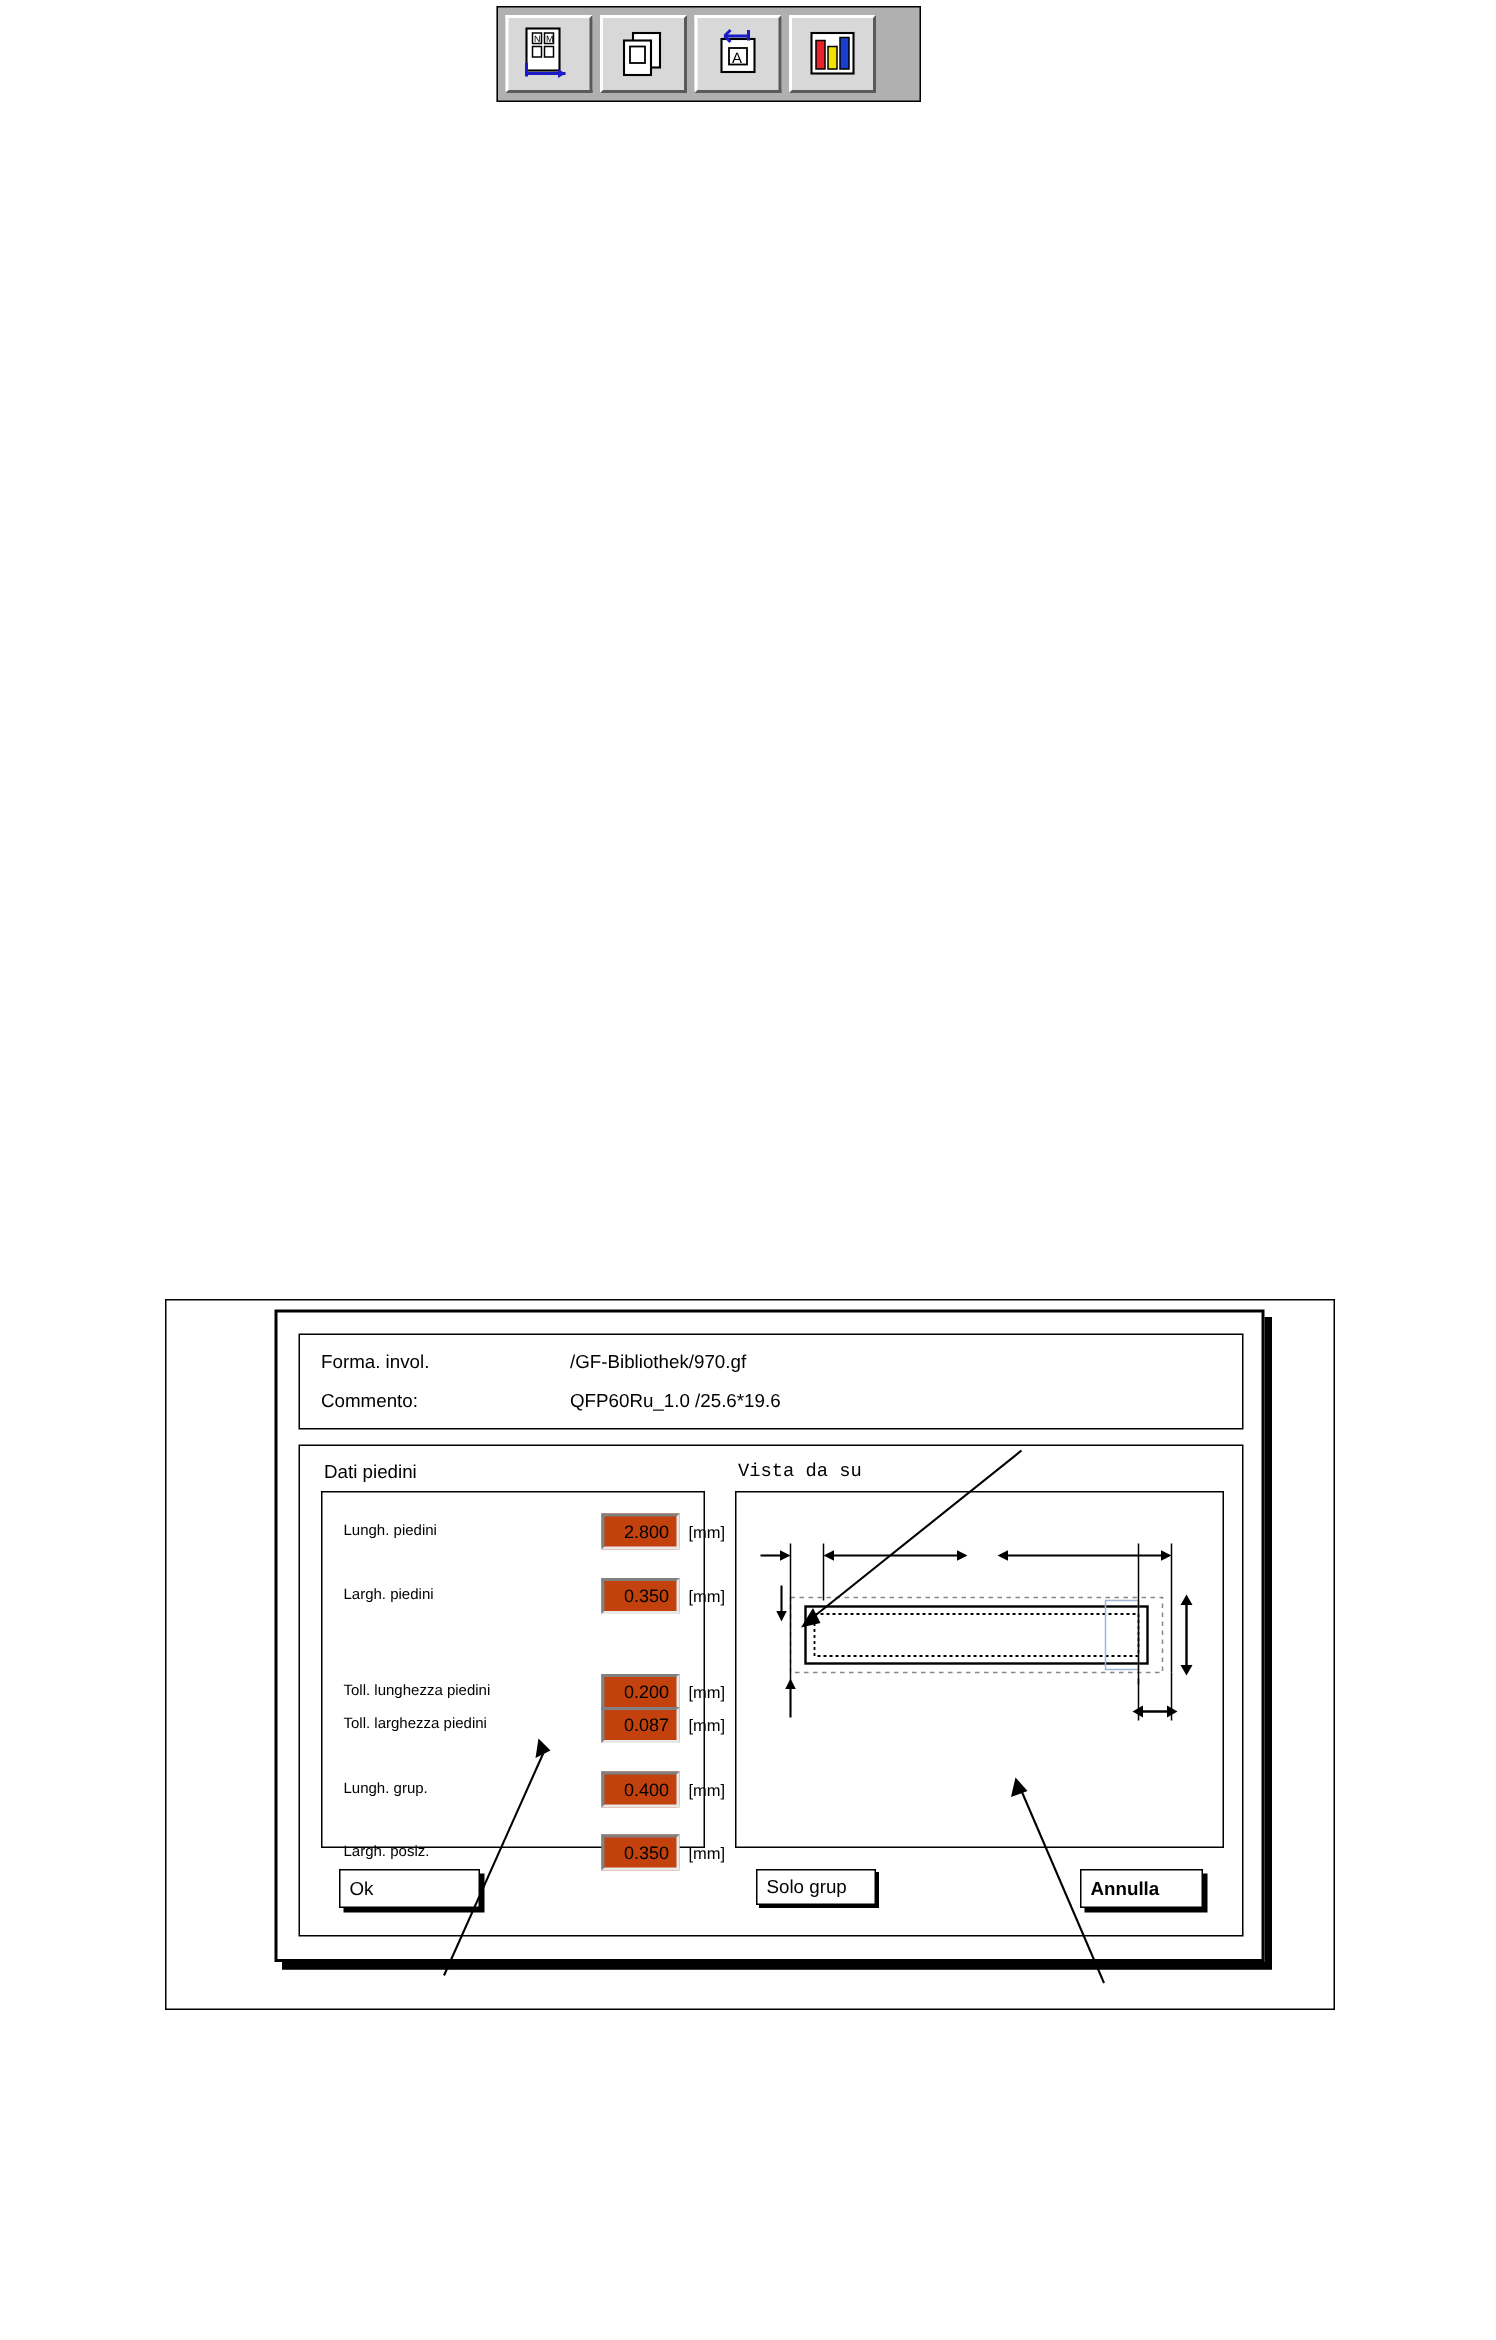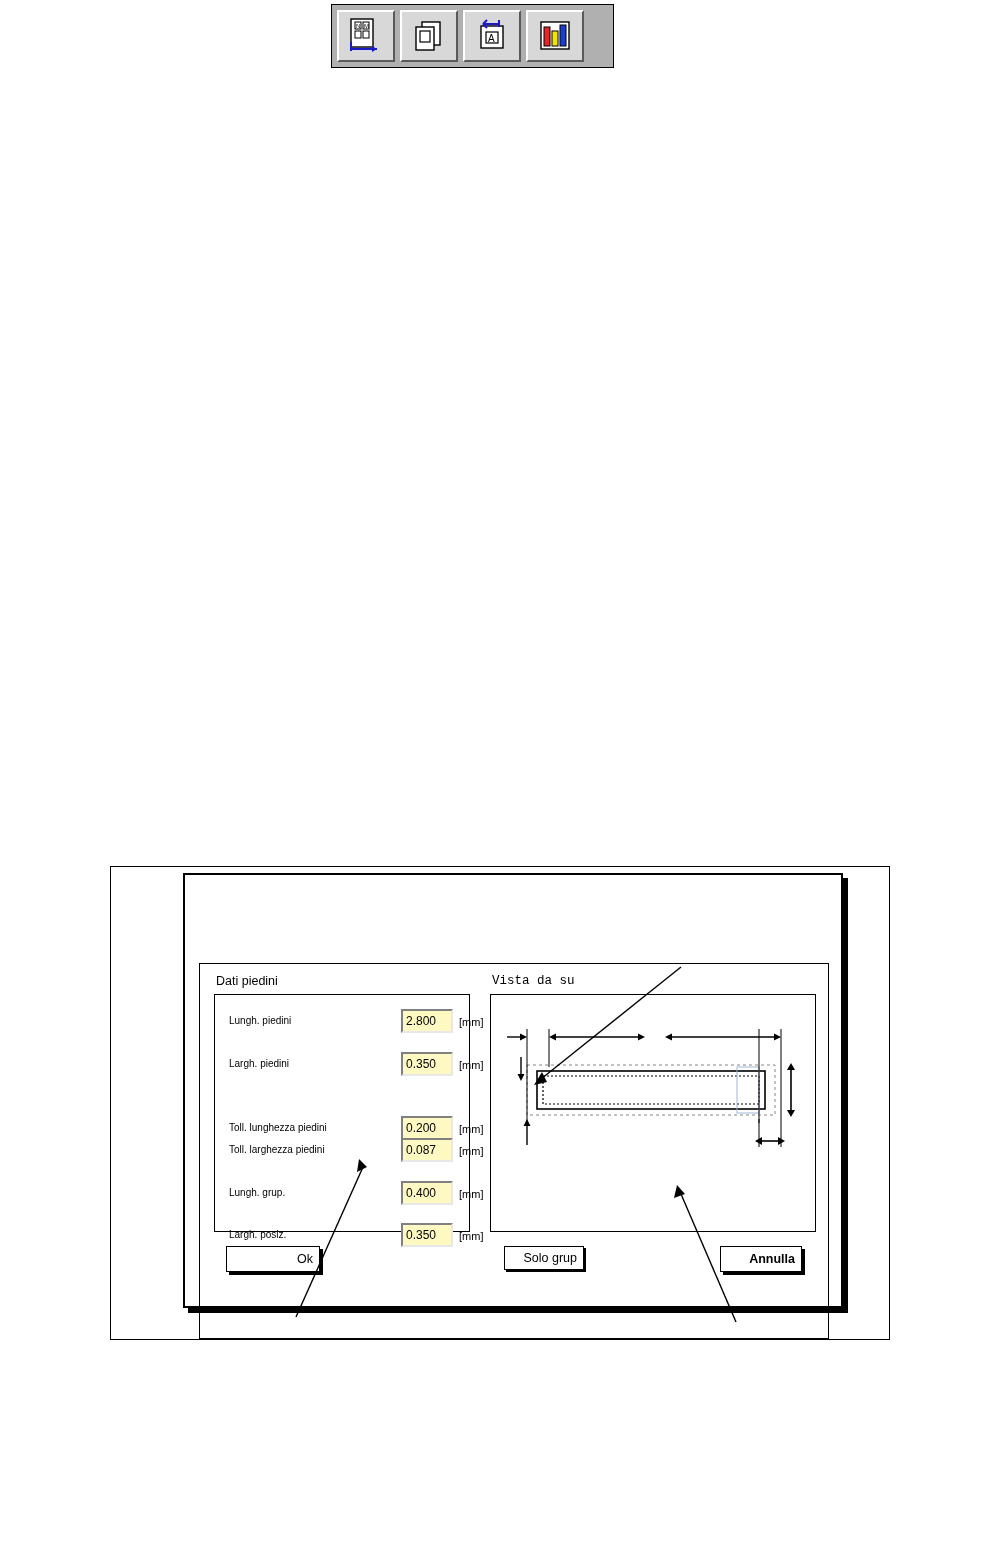--- a/index.html
+++ b/index.html
@@ -91,21 +91,21 @@
   .hdr-value { left: 180px; }
   .hdr-r1 { top: 11px; }
   .hdr-r2 { top: 37px; }
 
   
   .main-box {
     position: absolute;
     left: 14px;
     top: 88px;
     width: 630px;
-    height: 376px;
+    height: 328px;
     border: 1px solid #000000;
     box-sizing: border-box;
   }
 
   .section-title {
     position: absolute;
     font-size: 12.5px;
     white-space: nowrap;
   }
   .title-left  { left: 16px; top: 10px; }
@@ -137,25 +137,25 @@
   .field-input {
     position: absolute;
     left: 186px;
     top: 0px;
     width: 52px;
     height: 24px;
     border-top: 2px solid #808080;
     border-left: 2px solid #808080;
     border-right: 2px solid #e8e8e8;
     border-bottom: 2px solid #e8e8e8;
-    background: #fef9c3;
+    background: #c2410c;
     box-sizing: border-box;
     font-size: 12px;
     line-height: 20px;
-    padding-left: 3px;
+    padding-left: 13px;
     font-family: "Liberation Sans", sans-serif;
     color: #000;
     outline: none;
   }
   .field-unit {
     position: absolute;
     left: 244px;
     top: 7px;
     font-size: 11px;
     white-space: nowrap;
@@ -175,21 +175,21 @@
   }
 
   
   .btn {
     position: absolute;
     background: #ffffff;
     border: 1px solid #000000;
     box-sizing: border-box;
     font-family: "Liberation Sans", sans-serif;
     font-size: 12.5px;
-    text-align: right;
+    text-align: left;
     color: #000000;
     box-shadow: 3px 3px 0 #000000;
     cursor: default;
   }
   .btn-ok      { left: 26px;  top: 282px; width: 94px;  height: 26px; }
   .btn-group   { left: 304px; top: 282px; width: 80px;  height: 24px; box-shadow: 2px 2px 0 #000; }
   .btn-cancel  { left: 520px; top: 282px; width: 82px;  height: 26px; font-weight: bold; }
 
   
   .dlg-shadow {
@@ -266,20 +266,26 @@
   </div>
 
 </div>
 
 <div class="figure-frame">
 
   <div class="dlg-shadow"></div>
 
   <div class="dialog">
 
+    <div class="hdr-box">
+      <div class="hdr-row hdr-label hdr-r1">Forma. invol.</div>
+      <div class="hdr-row hdr-value hdr-r1">/GF-Bibliothek/970.gf</div>
+      <div class="hdr-row hdr-label hdr-r2">Commento:</div>
+      <div class="hdr-row hdr-value hdr-r2">QFP60Ru_1.0 /25.6*19.6</div>
+    </div>
 
     <div class="main-box">
 
       <div class="section-title title-left">Dati piedini</div>
       <div class="section-title title-right">Vista da su</div>
 
       <div class="left-panel">
 
         <div class="field-row" style="top:14px;">
           <div class="field-label">Lungh. piedini</div>

